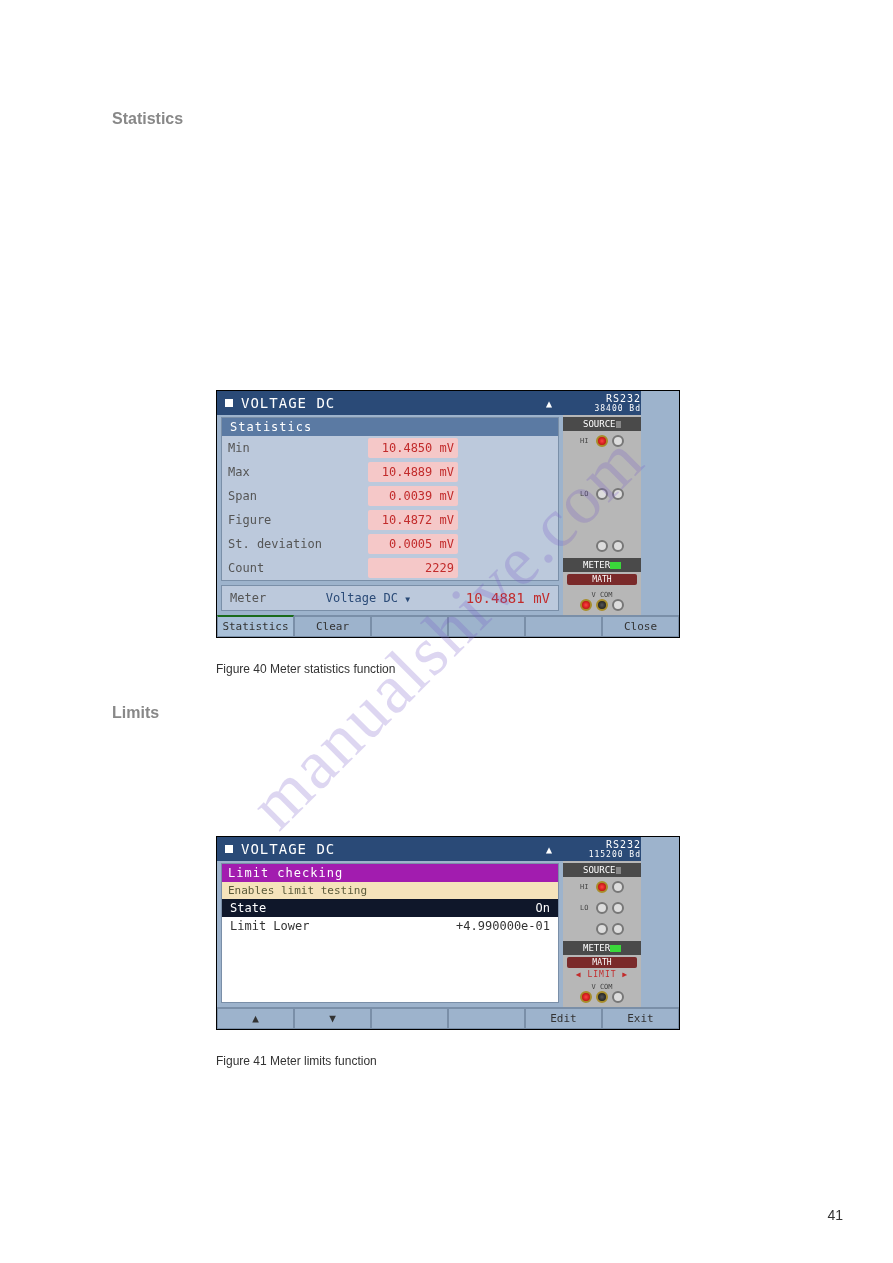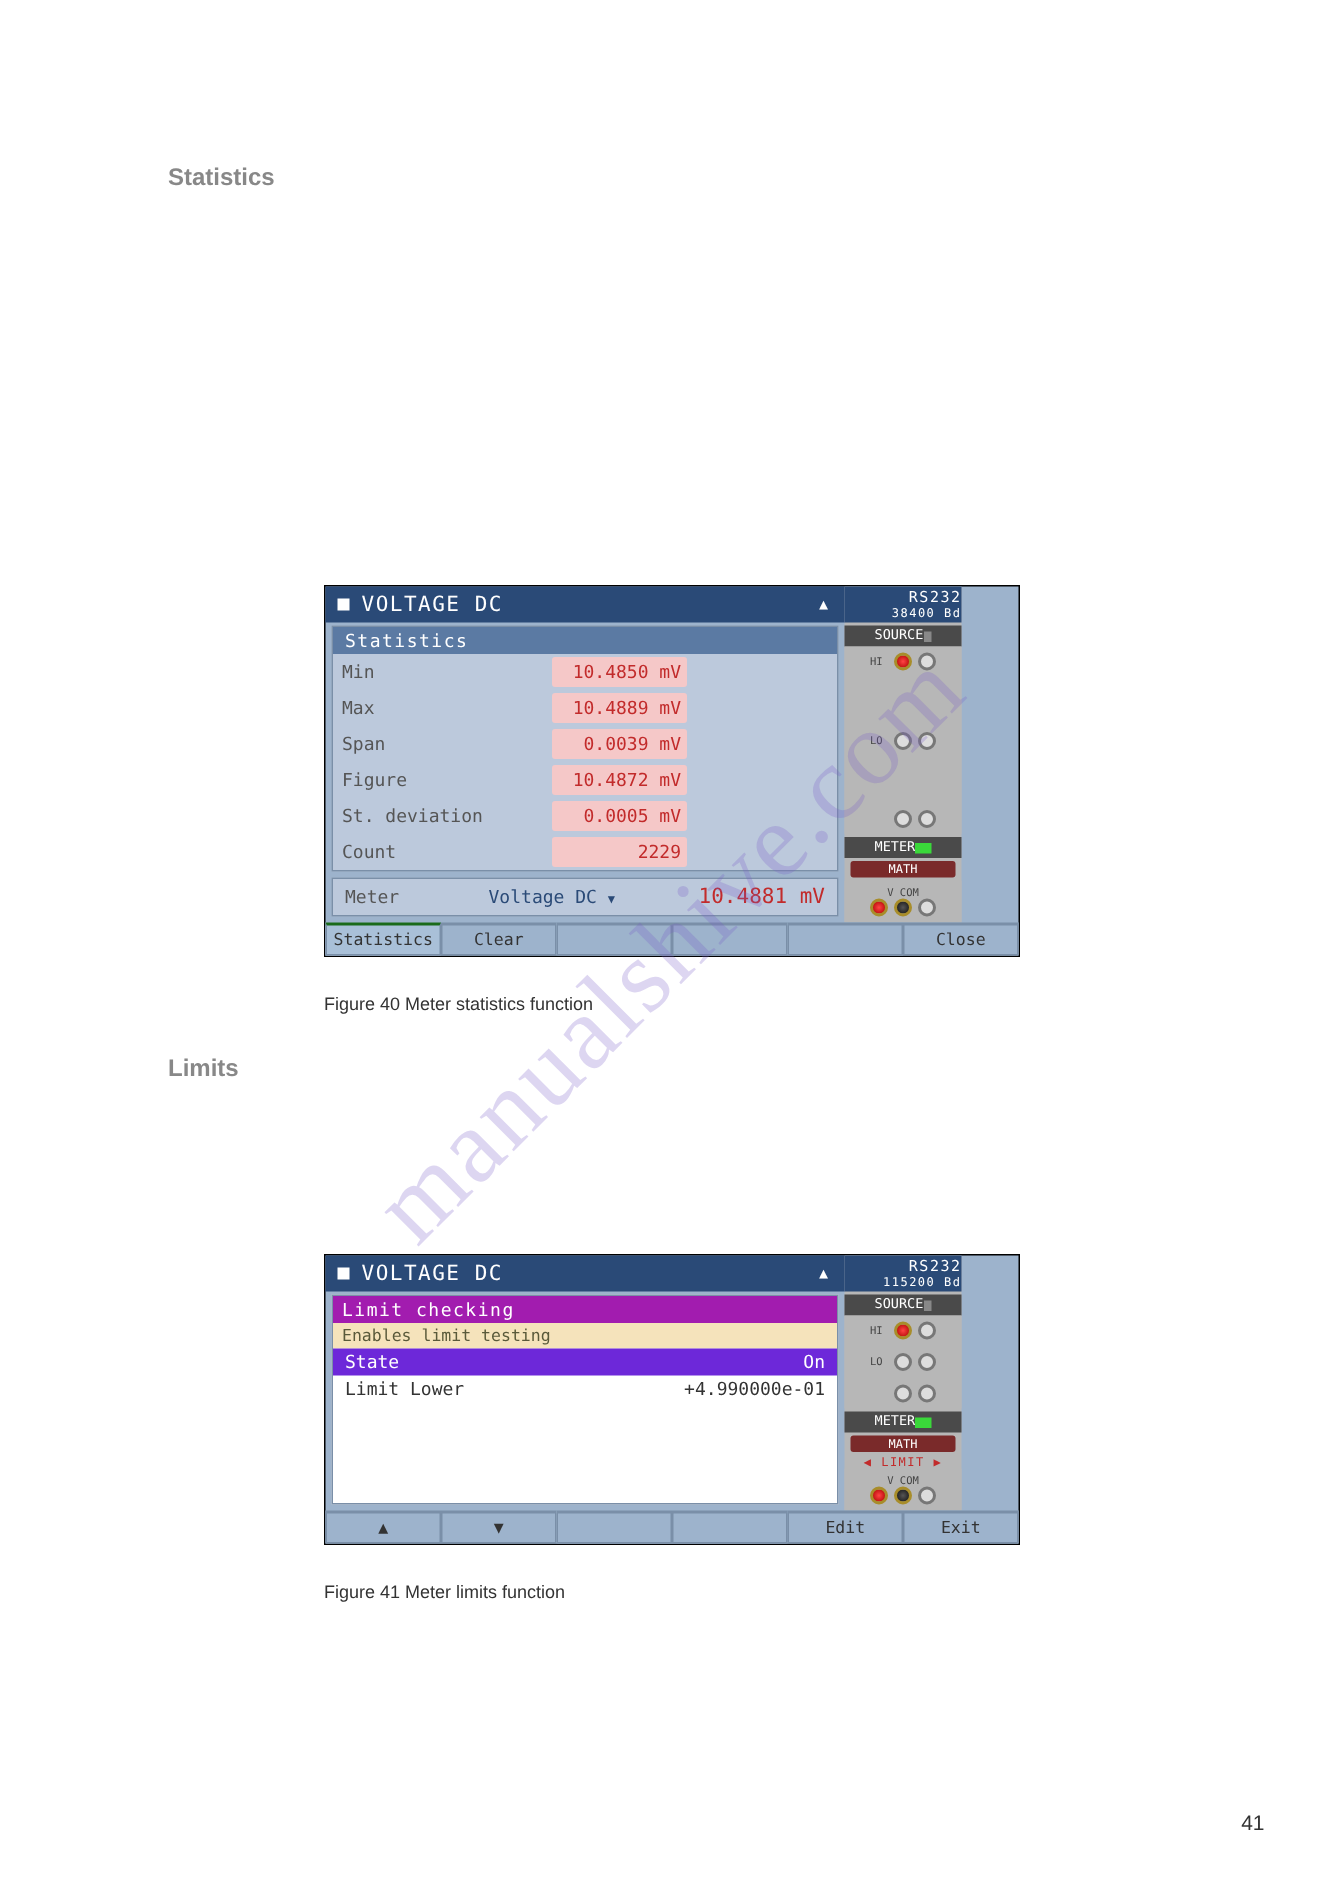--- a/index.html
+++ b/index.html
@@ -40,21 +40,21 @@
   .term { width: 12px; height: 12px; border-radius: 50%; border: 2px solid #777; background: #ddd; }
   .term.red { background: radial-gradient(#f44,#a00); border-color: #a88d2a; }
   .term.blk { background: radial-gradient(#555,#111); border-color: #a88d2a; }
   .term-lab { font-size: 7px; color: #444; width: 12px; }
   .side-badge { background: #7a2a2a; color: #fff; font-size: 8px; text-align: center; margin: 2px 4px; border-radius: 2px; padding: 1px 0; }
   .side-limit { color: #c22b2b; font-size: 8px; text-align: center; letter-spacing: 1px; }
   .limits-panel { background: #fff; border: 1px solid #7a8fa8; margin: 2px 4px 4px 4px; min-height: 140px; }
   .lim-head { background: #a21caf; color: #fff; padding: 2px 6px; font-size: 12px; letter-spacing: 1px; }
   .lim-help { background: #f5e3bb; color: #5a5a3a; padding: 2px 6px; font-size: 11px; }
   .lim-row { display: flex; justify-content: space-between; padding: 2px 8px; font-size: 12px; color: #333; }
-  .lim-row.sel { background: #6d28d9; color: #fff; }
+  .lim-row.sel { background: #0f172a; color: #fff; }
   .gap { height: 252px; }
   .gap2 { height: 104px; }
   .watermark { position: absolute; left: 50%; top: 50%; transform: translate(-50%,-50%) rotate(-45deg); font-size: 70px; color: rgba(120,90,200,0.25); font-family: cursive; pointer-events: none; letter-spacing: 2px; }
 </style>
 </head>
 <body>
 
 <div class="page">
   <div class="watermark">manualshive.com</div>
 

